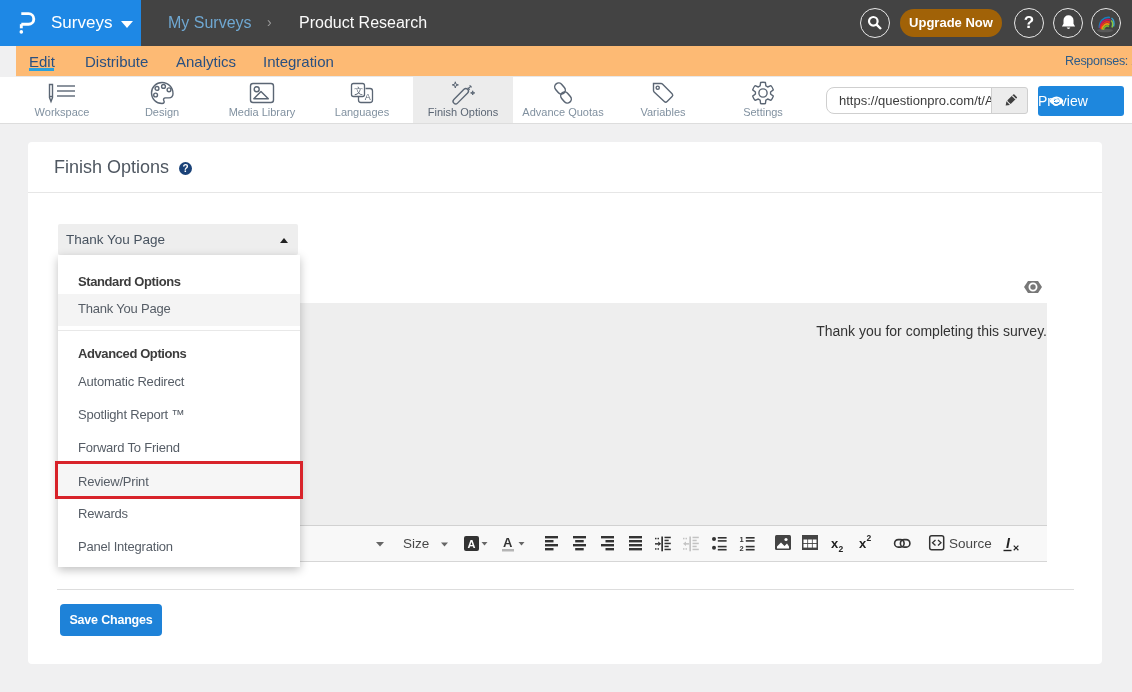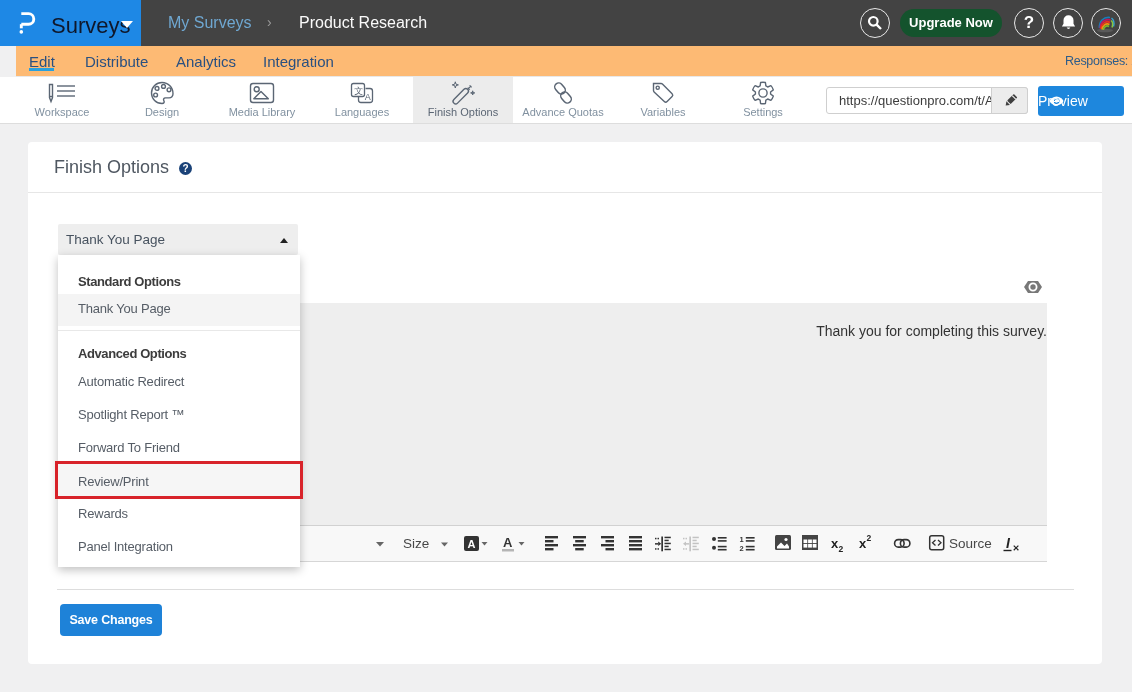--- a/index.html
+++ b/index.html
@@ -3,42 +3,42 @@
 <meta charset="utf-8">
 <style>
 * { margin:0; padding:0; box-sizing:border-box; }
 html,body { width:1132px; height:692px; overflow:hidden; }
 body { font-family:"Liberation Sans", sans-serif; background:#f0f0f1; position:relative; }
 .abs { position:absolute; }
 
 
 .topbar { position:absolute; left:0; top:0; width:1132px; height:46px; background:#434343; }
 .logobox { position:absolute; left:0; top:0; width:141px; height:46px; background:#1e88e5; }
-.surveys-txt { position:absolute; left:51px; top:13px; color:#0f172a; font-size:22px; }
+.surveys-txt { position:absolute; left:51px; top:13px; color:#ffffff; font-size:17px; }
 .caret-down { position:absolute; width:0; height:0; border-left:6px solid transparent; border-right:6px solid transparent; border-top:7px solid #fff; }
 .crumb1 { position:absolute; left:168px; top:14px; color:#6fa7d1; font-size:16px; }
 .crumb-sep { position:absolute; left:267px; top:14px; color:#9a9a9a; font-size:14px; }
 .crumb2 { position:absolute; left:299px; top:14px; color:#fafafa; font-size:16px; }
 .circ { position:absolute; top:8px; width:30px; height:30px; border:1.4px solid #e8e8e8; border-radius:50%; }
-.upgrade { position:absolute; left:900px; top:9px; width:102px; height:28px; background:#14532d; border-radius:14px; color:#fff; font-size:13px; font-weight:bold; text-align:center; line-height:28px; }
+.upgrade { position:absolute; left:900px; top:9px; width:102px; height:28px; background:#a16207; border-radius:14px; color:#fff; font-size:13px; font-weight:bold; text-align:center; line-height:28px; }
 .qmark { color:#fff; font-size:17px; font-weight:bold; text-align:center; line-height:27px; }
 
 
 .tabsrow { position:absolute; left:16px; top:46px; width:1132px; height:31px; background:#fdba74; border-bottom:1px solid #e8e8e8; }
 .tab { position:absolute; top:7px; font-size:15px; color:#2a5080; }
 .editline { position:absolute; left:13px; top:22px; width:25px; height:2.5px; background:#2aa0dc; }
 .responses { position:absolute; left:1049px; top:8px; font-size:12.5px; letter-spacing:-0.3px; color:#2d5c8a;text-align:right; }
 
 
 .iconrow { position:absolute; left:0; top:77px; width:1132px; height:47px; background:#fff; border-bottom:1px solid #dddddd; }
 .icell { position:absolute; top:0; width:100px; height:46px; text-align:center; }
 .icell svg { display:block; margin:3px auto 0; }
 .ilabel { font-size:11px; color:#8191a0; display:block; margin-top:0px; }
 .icell.sel { background:#ececec; }
-.urlbox { position:absolute; left:826px; top:10px; width:202px; height:27px; background:#ffffff; border:1px solid #cfcfcf; border-radius:3px; font-size:13px; color:#3c3c3c; line-height:25px; padding-left:12px; overflow:hidden; white-space:nowrap; }
+.urlbox { position:absolute; left:826px; top:10px; width:202px; height:27px; background:#ffffff; border:1px solid #cfcfcf; border-radius:8px; font-size:13px; color:#3c3c3c; line-height:25px; padding-left:12px; overflow:hidden; white-space:nowrap; }
 .urlpencil { position:absolute; left:991px; top:10px; width:37px; height:27px; background:#ececec; border:1px solid #cfcfcf; border-radius:0 3px 3px 0; }
 .previewbtn { position:absolute; left:1038px; top:9px; width:86px; height:30px; background:#1e87dd; border-radius:3px; color:#fff; font-size:14px; line-height:30px; text-align:left; }
 
 
 .card { position:absolute; left:28px; top:142px; width:1074px; height:522px; background:#fff; border-radius:4px; }
 .cardhead { position:absolute; left:26px; top:15px; font-size:18px; color:#4f5761; }
 .helpbadge { display:inline-block; width:13px; height:13px; background:#1a4278; border-radius:50%; color:#fff; font-size:10px; font-weight:bold; text-align:center; line-height:13px; vertical-align:1.5px; margin-left:10px; }
 .headline { position:absolute; left:0; top:50px; width:1074px; height:1px; background:#e6e6e6; }
 
 .selectbox { position:absolute; left:30px; top:82px; width:240px; height:31px; background:#eeeeee; border-radius:2px; font-size:13.5px; color:#47525f; line-height:31px; padding-left:8px; }

